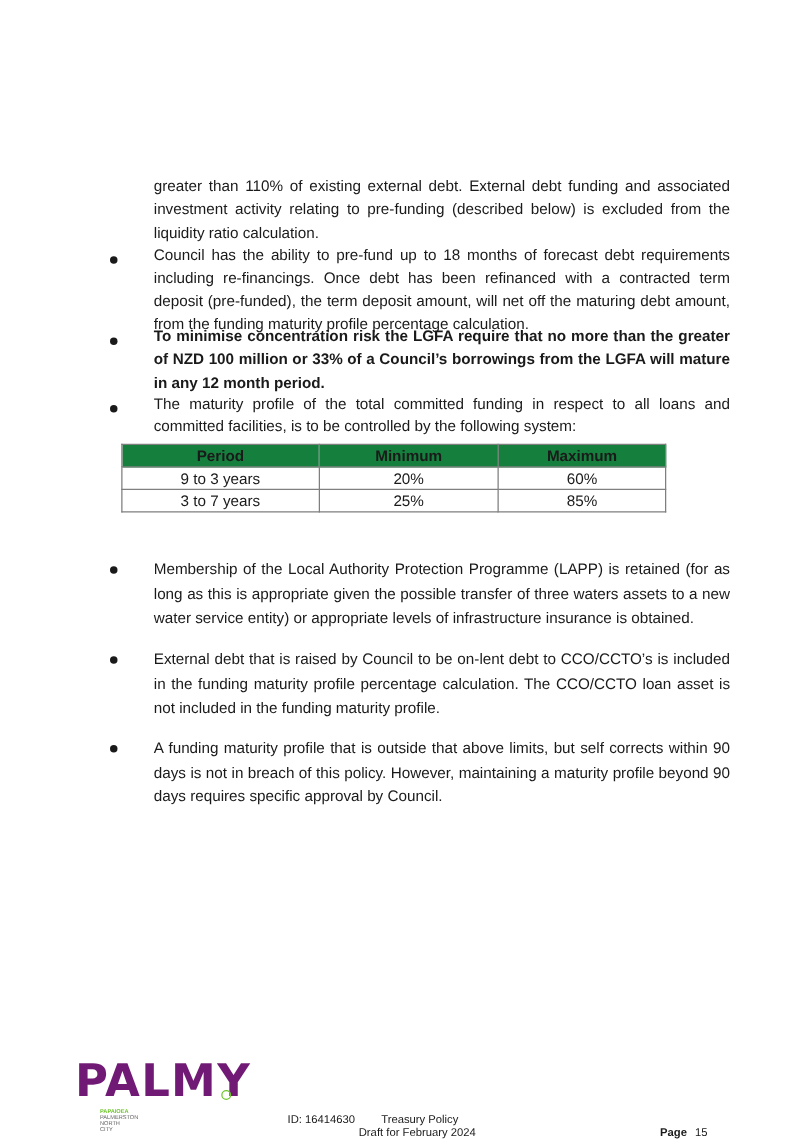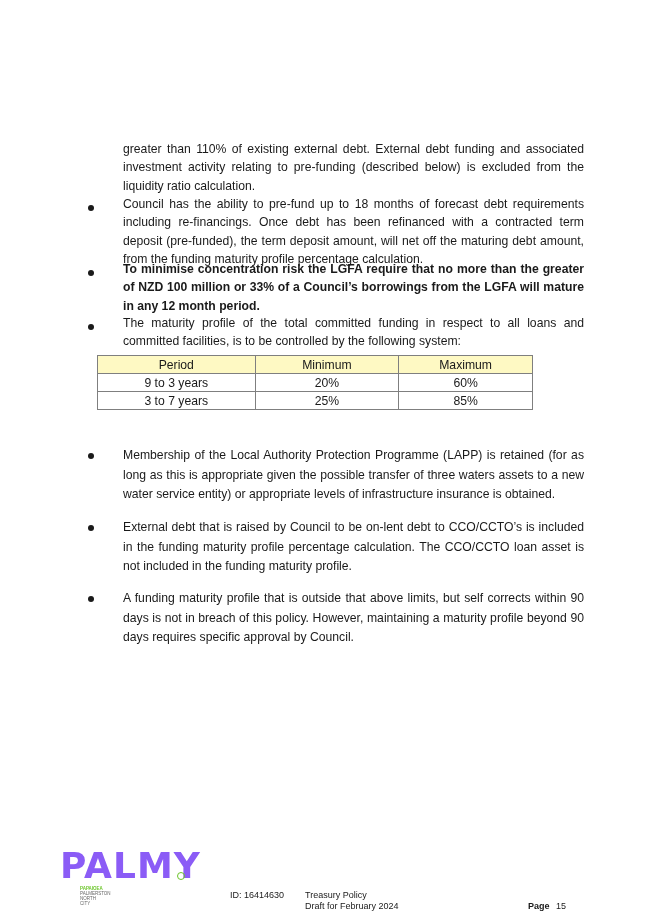--- a/index.html
+++ b/index.html
@@ -6,24 +6,24 @@
     body { width: 645px; height: 912px; position: relative; overflow: hidden;
       font-family: "Liberation Sans", sans-serif; color: #1a1a1a; }
     .page { position: absolute; left: 0; top: 0; width: 645px; height: 768px; margin-top: 48px; }
     .para { position: absolute; left: 123px; width: 461px; font-size: 12.2px; line-height: 18.3px;
       text-align: justify; text-align-last: left; }
     .bullet { position: absolute; left: 88px; width: 6px; height: 6px; border-radius: 50%; background: #1a1a1a; }
     .loose { line-height: 19.7px; }
     table.maturity { position: absolute; left: 97px; top: 307px; width: 436px; border-collapse: collapse;
       font-size: 12.2px; }
     table.maturity th, table.maturity td { border: 1px solid #7f7f7f; height: 17px; padding: 0; text-align: center; }
-    table.maturity th { background: #fef9c3; font-weight: normal; }
+    table.maturity th { background: #15803d; font-weight: bold; }
     table.maturity col.c1 { width: 158px; } table.maturity col.c2 { width: 144px; } table.maturity col.c3 { width: 134px; }
     .logo { position: absolute; left: 60px; top: 800px; }
-    .logo-word { font-family: "DejaVu Sans", sans-serif; font-weight: bold; font-size: 36px; color: #8b5cf6;
+    .logo-word { font-family: "DejaVu Sans", sans-serif; font-weight: bold; font-size: 36px; color: #701a75;
       letter-spacing: 1px; line-height: 36px; }
     .logo-sub { font-size: 4.5px; line-height: 5px; color: #666; margin-top: 2px; margin-left: 20px; }
     .logo-sub .maori { color: #6cc52a; font-weight: bold; }
     .reg { position: absolute; left: 117px; top: 24px; width: 6px; height: 6px; border: 1px solid #6cc52a;
       border-radius: 50%; font-size: 4px; }
     .footer { position: absolute; font-size: 9px; line-height: 11px; color: #1a1a1a; }
   </style>
 </head>
 <body>
 
@@ -81,16 +81,16 @@
     <div class="logo-sub">
       <div class="maori">PAPAIOEA</div>
       <div>PALMERSTON</div>
       <div>NORTH</div>
       <div>CITY</div>
     </div>
   </div>
 
   <div class="footer" style="left:230px; top:842px;">ID: 16414630</div>
   <div class="footer" style="left:305px; top:842px;text-align:right;">Treasury Policy</div>
-  <div class="footer" style="left:305px; top:853px;">Draft for February 2024</div>
+  <div class="footer" style="left:287px; top:853px;">Draft for February 2024</div>
   <div class="footer" style="left:528px; top:853px;font-weight:bold;">Page</div>
   <div class="footer" style="left:556px; top:853px;">15</div>
 </div>
 
 </body></html>

